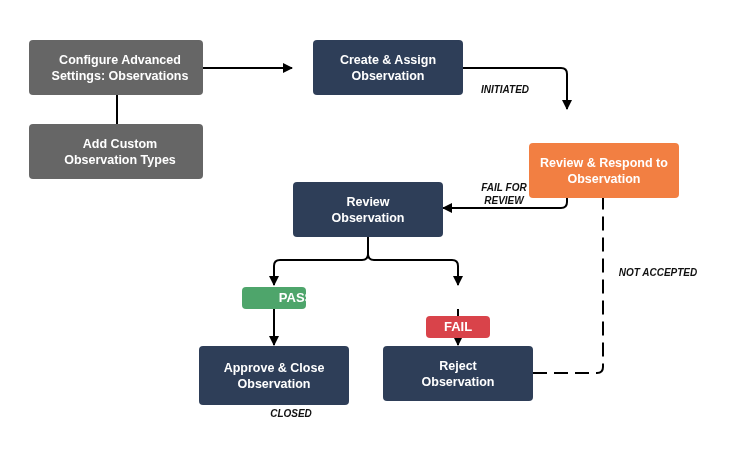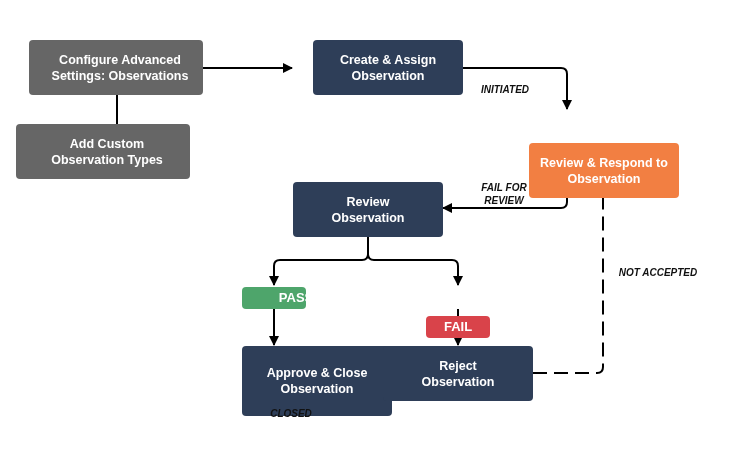--- a/index.html
+++ b/index.html
@@ -46,31 +46,31 @@
     <path d="M274,309 L274,345" marker-end="url(#arr)"></path>
 
     <path d="M458,309 L458,345" marker-end="url(#arr)"></path>
 
     <path d="M533,373 L597,373 Q603,373 603,367 L603,167" stroke-dasharray="14,7" marker-end="url(#arr)"></path>
   </g>
 </svg>
 
 <div class="node gray" style="left:29px;top:40px;width:174px;height:55px;">Configure Advanced
 Settings: Observations</div>
-<div class="node gray" style="left:16px;top:124px;width:174px;height:55px;text-align:center;">Add Custom
+<div class="node gray" style="left:29px;top:124px;width:174px;height:55px;text-align:center;">Add Custom
 Observation Types</div>
 <div class="node navy" style="left:293px;top:40px;width:150px;height:55px;margin-left:20px;">Create  &amp; Assign
 Observation</div>
 <div class="node orange" style="left:529px;top:111px;width:150px;height:55px;margin-top:32px;">Review &amp; Respond to
 Observation</div>
 <div class="node navy" style="left:293px;top:182px;width:150px;height:55px;">Review
 Observation</div>
 <div class="node green" style="left:242px;top:287px;width:64px;height:22px;padding-left:44px;">PASS</div>
 <div class="node red" style="left:426px;top:287px;width:64px;height:22px;margin-top:29px;">FAIL</div>
-<div class="node navy" style="left:199px;top:346px;width:150px;height:70px;margin-left:43px;">Approve &amp; Close
+<div class="node navy" style="left:199px;top:346px;width:150px;height:59px;">Approve &amp; Close
 Observation</div>
 <div class="node navy" style="left:383px;top:346px;width:150px;height:55px;">Reject
 Observation</div>
 
 <div class="lbl" style="left:470px;top:51px;width:70px;margin-top:32px;">INITIATED</div>
 <div class="lbl" style="left:462px;top:181px;width:84px;">FAIL FOR
 REVIEW</div>
 <div class="lbl" style="left:608px;top:266px;width:100px;text-align:center;">NOT ACCEPTED</div>
 <div class="lbl" style="left:256px;top:407px;width:70px;">CLOSED</div>
 

